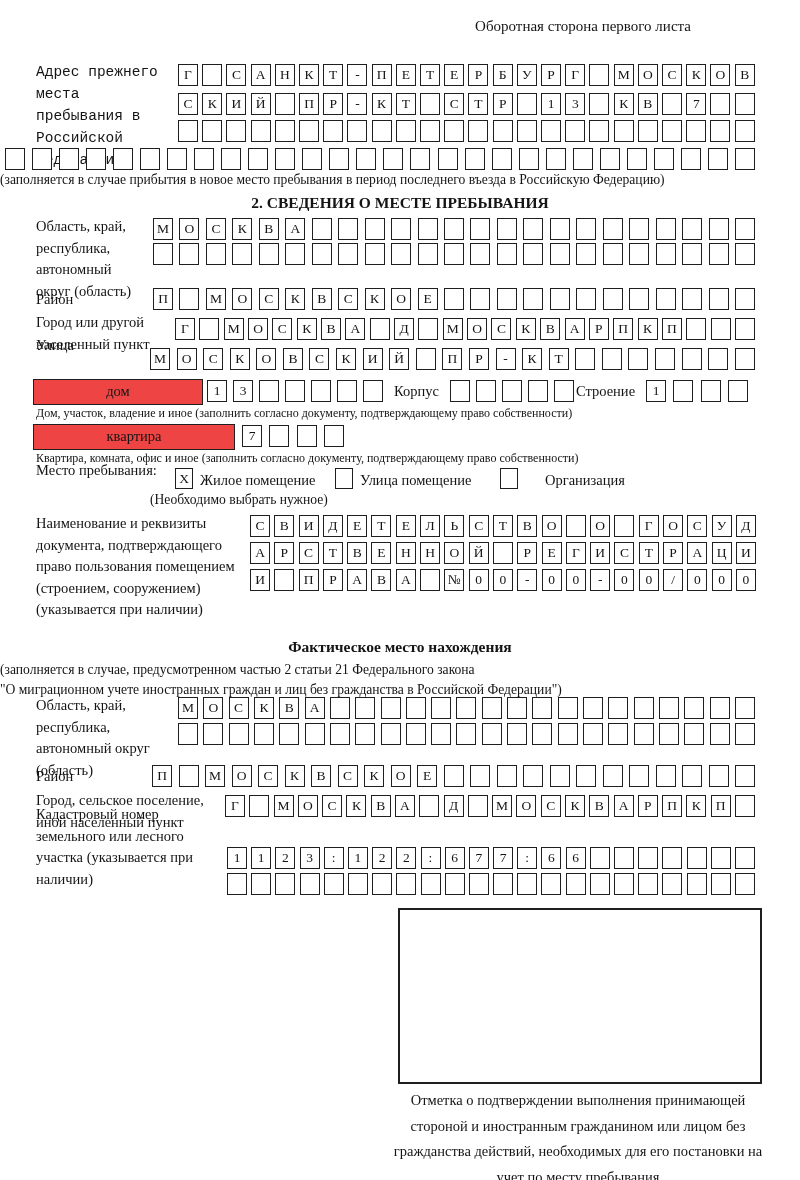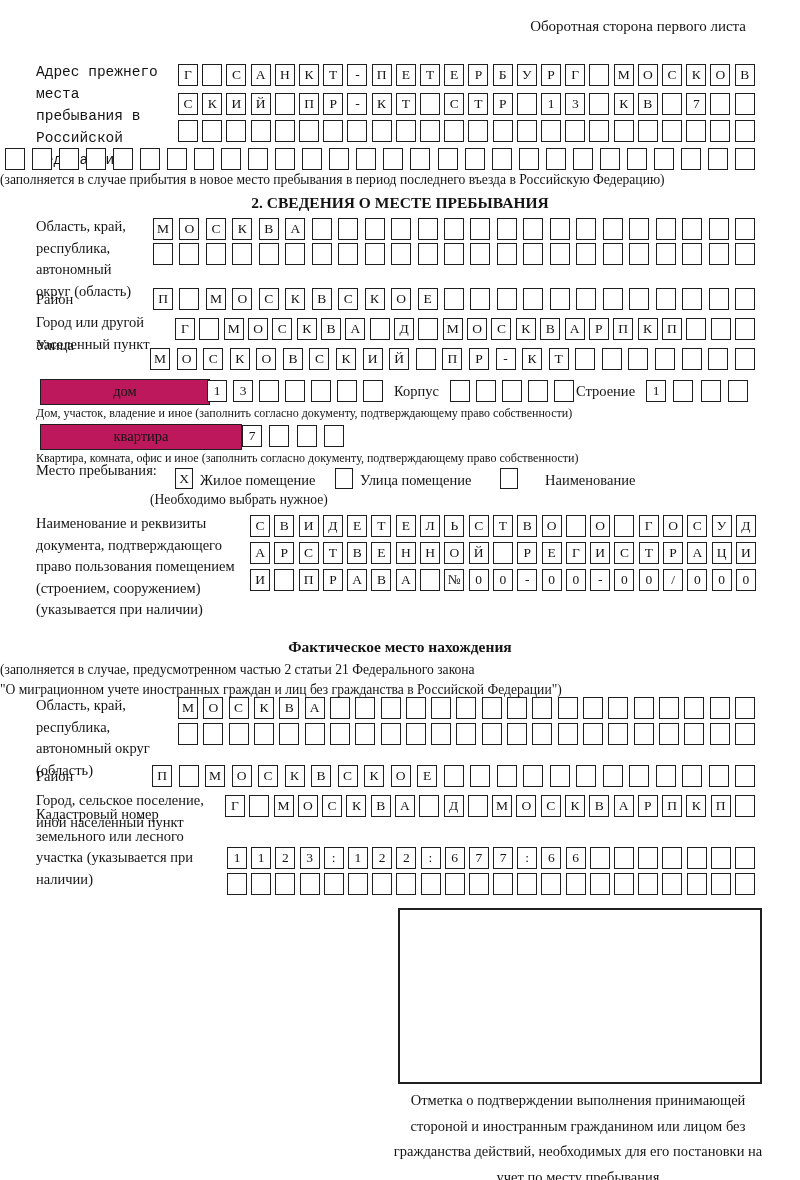--- a/index.html
+++ b/index.html
@@ -27,24 +27,24 @@
     display:inline-block;
     width:16px;height:19px;
     border:1.6px solid #1f1f1f;
     font-size:13.5px;line-height:19px;
     text-align:center;background:#fff;
   }
   .title{font-weight:bold;font-size:15.5px;text-align:center;width:800px;left:0;}
   .note{font-size:13.6px;}
   .fieldbox{
     border:1.6px solid #1f1f1f;
-    text-align:center;font-size:14.5px;line-height:23px;background:#be185d;margin-left:7px;
+    text-align:center;font-size:14.5px;line-height:23px;background:#ef4444;
   }
   .caption{font-size:12px;}
-  .right-note{font-size:15px;text-align:right;}
+  .right-note{font-size:15px;text-align:center;}
   .stamp-box{border:2px solid #1f1f1f;background:#fff;}
   .stamp-caption{font-size:14.5px;line-height:25.5px;text-align:center;}
 </style>
 </head>
 <body>
 
 <div class="abs right-note" style="left:420px;top:18px;width:326px">Оборотная сторона первого листа</div>
 
 <div class="abs lbl-tall" style="left:36px;top:61px;width:124px">Адрес прежнего места пребывания в Российской Федерации</div>
 
@@ -332,21 +332,21 @@
   </div>
 
 <div class="abs caption" style="left:36px;top:451px;width:740px">Квартира, комната, офис и иное (заполнить согласно документу, подтверждающему право собственности)</div>
 
 <div class="abs lbl" style="left:36px;top:460px;width:150px">Место пребывания:</div>
 <span class="abs cbox" style="left:175px;top:468px">X</span>
 <div class="abs lbl" style="left:200px;top:470px;width:140px">Жилое помещение</div>
 <span class="abs cbox" style="left:335px;top:468px"></span>
 <div class="abs lbl" style="left:360px;top:470px;width:135px">Улица помещение</div>
 <span class="abs cbox" style="left:500px;top:468px"></span>
-<div class="abs lbl" style="left:545px;top:470px;width:120px">Наименование</div>
+<div class="abs lbl" style="left:545px;top:470px;width:120px">Организация</div>
 
 <div class="abs note" style="left:150px;top:492px;width:430px">(Необходимо выбрать нужное)</div>
 
 <div class="abs lbl" style="left:36px;top:513px;width:216px">Наименование и реквизиты документа, подтверждающего право пользования помещением (строением, сооружением) (указывается при наличии)</div>
 <div class="abs cells" style="left:250px;top:515px;width:506px">
     <span class="cell">С</span>
     <span class="cell">В</span>
     <span class="cell">И</span>
     <span class="cell">Д</span>
     <span class="cell">Е</span>

